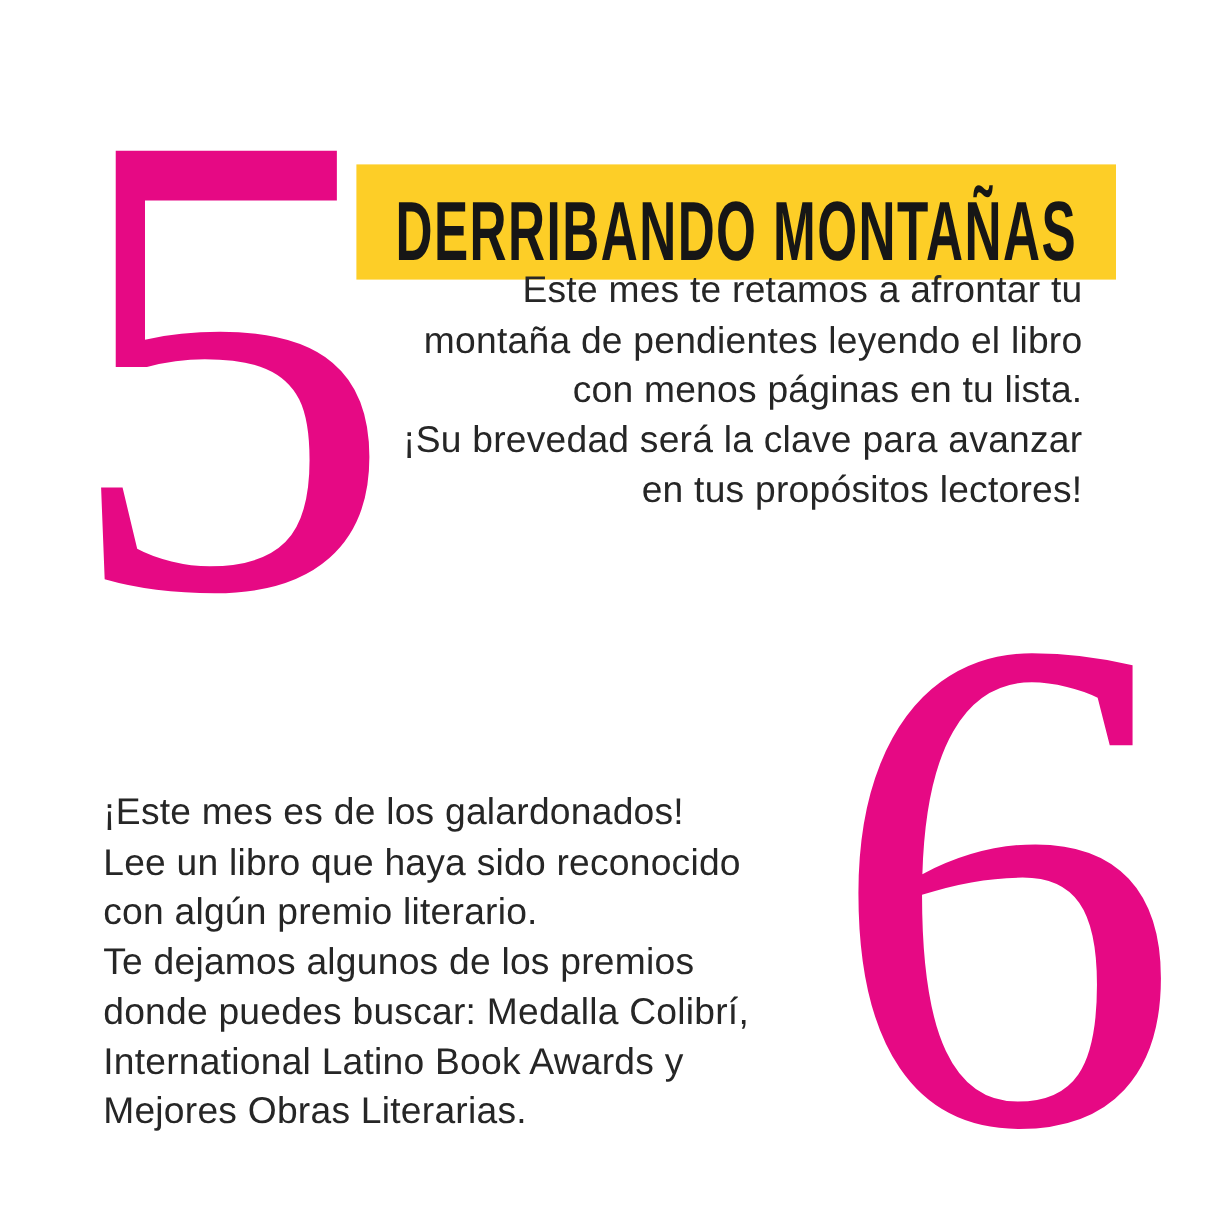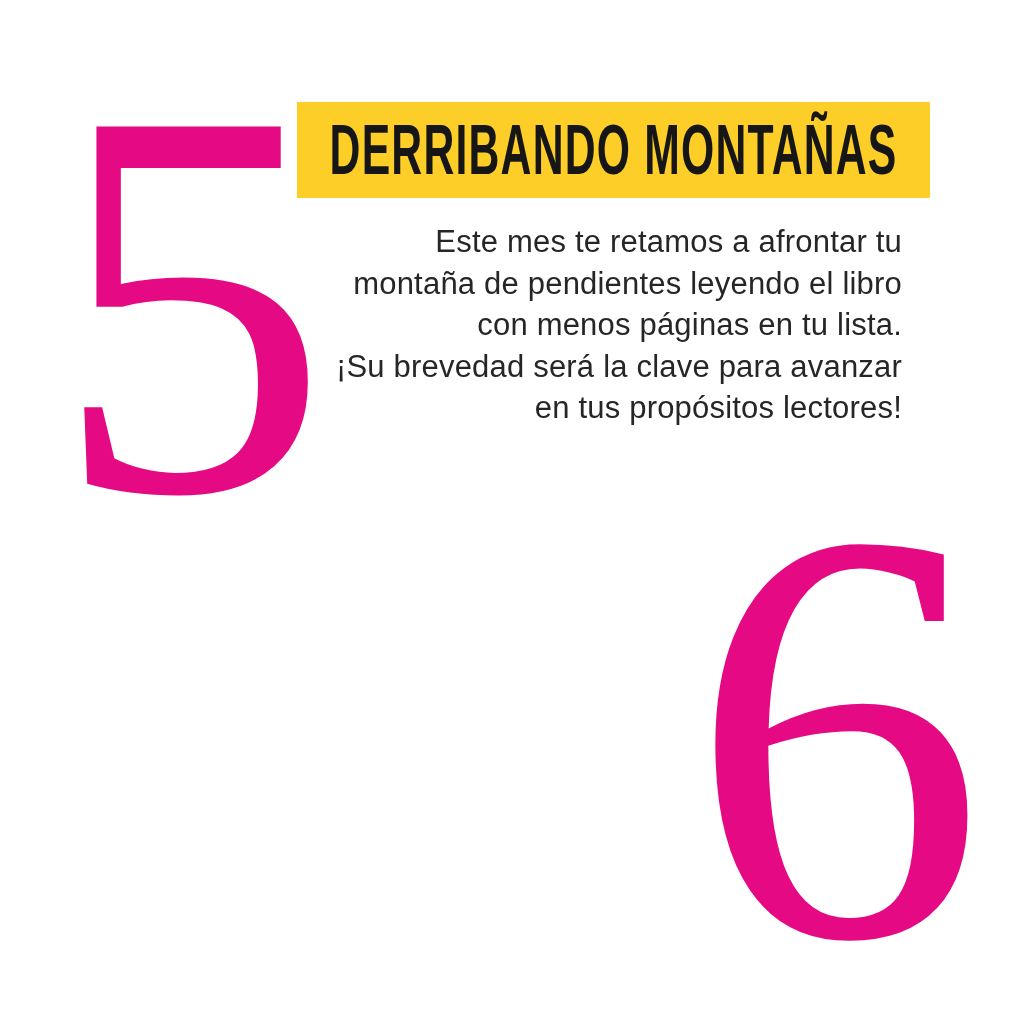--- a/index.html
+++ b/index.html
@@ -24,23 +24,24 @@
     font-size:555px;
   }
   .numeral-6{
     left:690px;top:441px;
     font-size:590px;
   }
   .banner{
     position:absolute;
     background:var(--yellow);
     display:flex;
-    align-items:center;
+    align-items:flex-end;
     justify-content:center;
     overflow:visible;
+    margin-top:35px;
   }
   .banner-1{left:297px;top:102px;width:633px;height:96px;}
   .banner-2{left:84px;top:540px;width:638px;height:97px;}
   .banner-label{
     font-weight:700;
     font-size:70px;
     letter-spacing:2px;
     color:var(--heading_text);
     white-space:nowrap;
     transform-origin:center;
@@ -77,14 +78,21 @@
 
   <div class="body-text body-1">Este mes te retamos a afrontar tu
 montaña de pendientes leyendo el libro
 con menos páginas en tu lista.
 ¡Su brevedad será la clave para avanzar
 en tus propósitos lectores!</div>
 
 
   <div class="numeral numeral-6">6</div>
 
+  <div class="body-text body-2">¡Este mes es de los galardonados!
+Lee un libro que haya sido reconocido
+con algún premio literario.
+Te dejamos algunos de los premios
+donde puedes buscar: Medalla Colibrí,
+International Latino Book Awards y
+Mejores Obras Literarias.</div>
 
 </div>
 
 </body></html>

